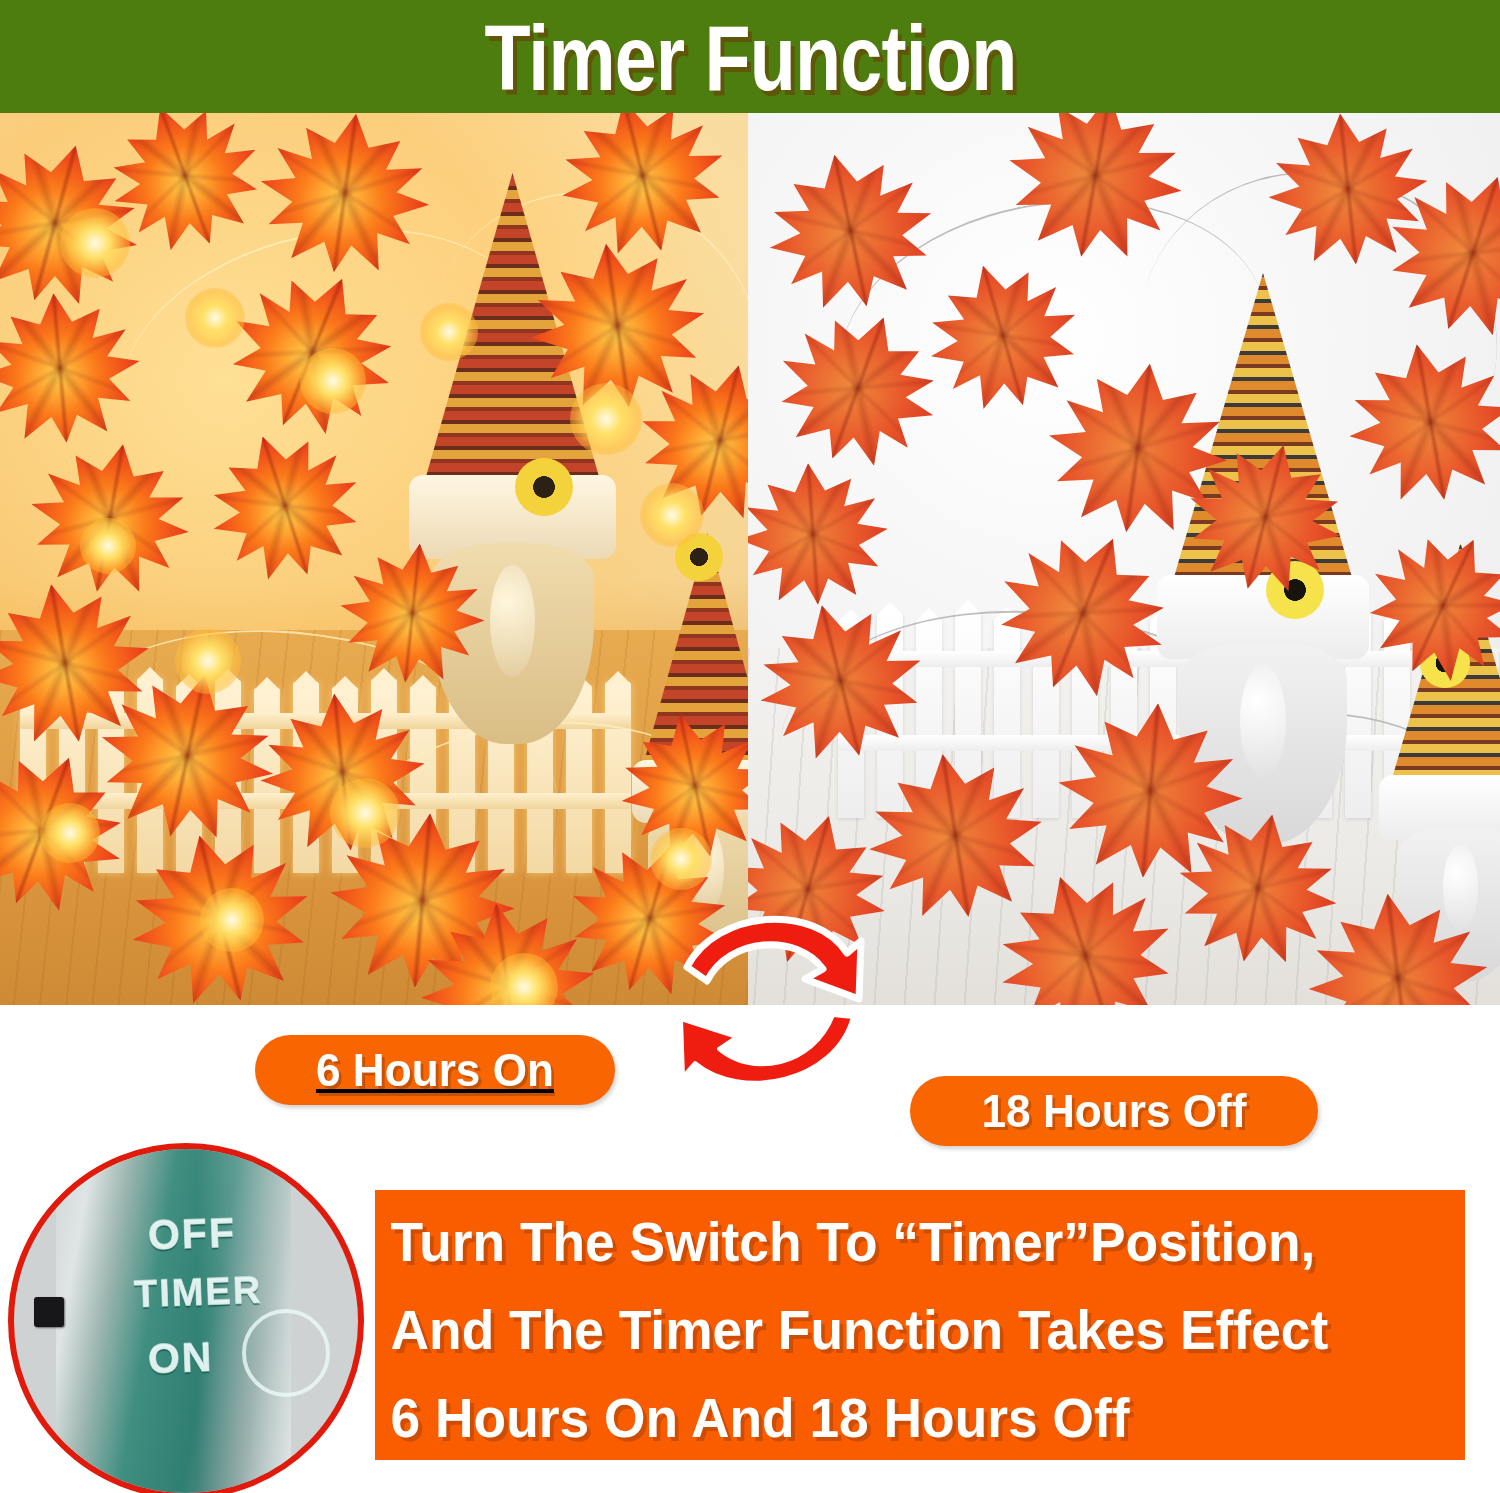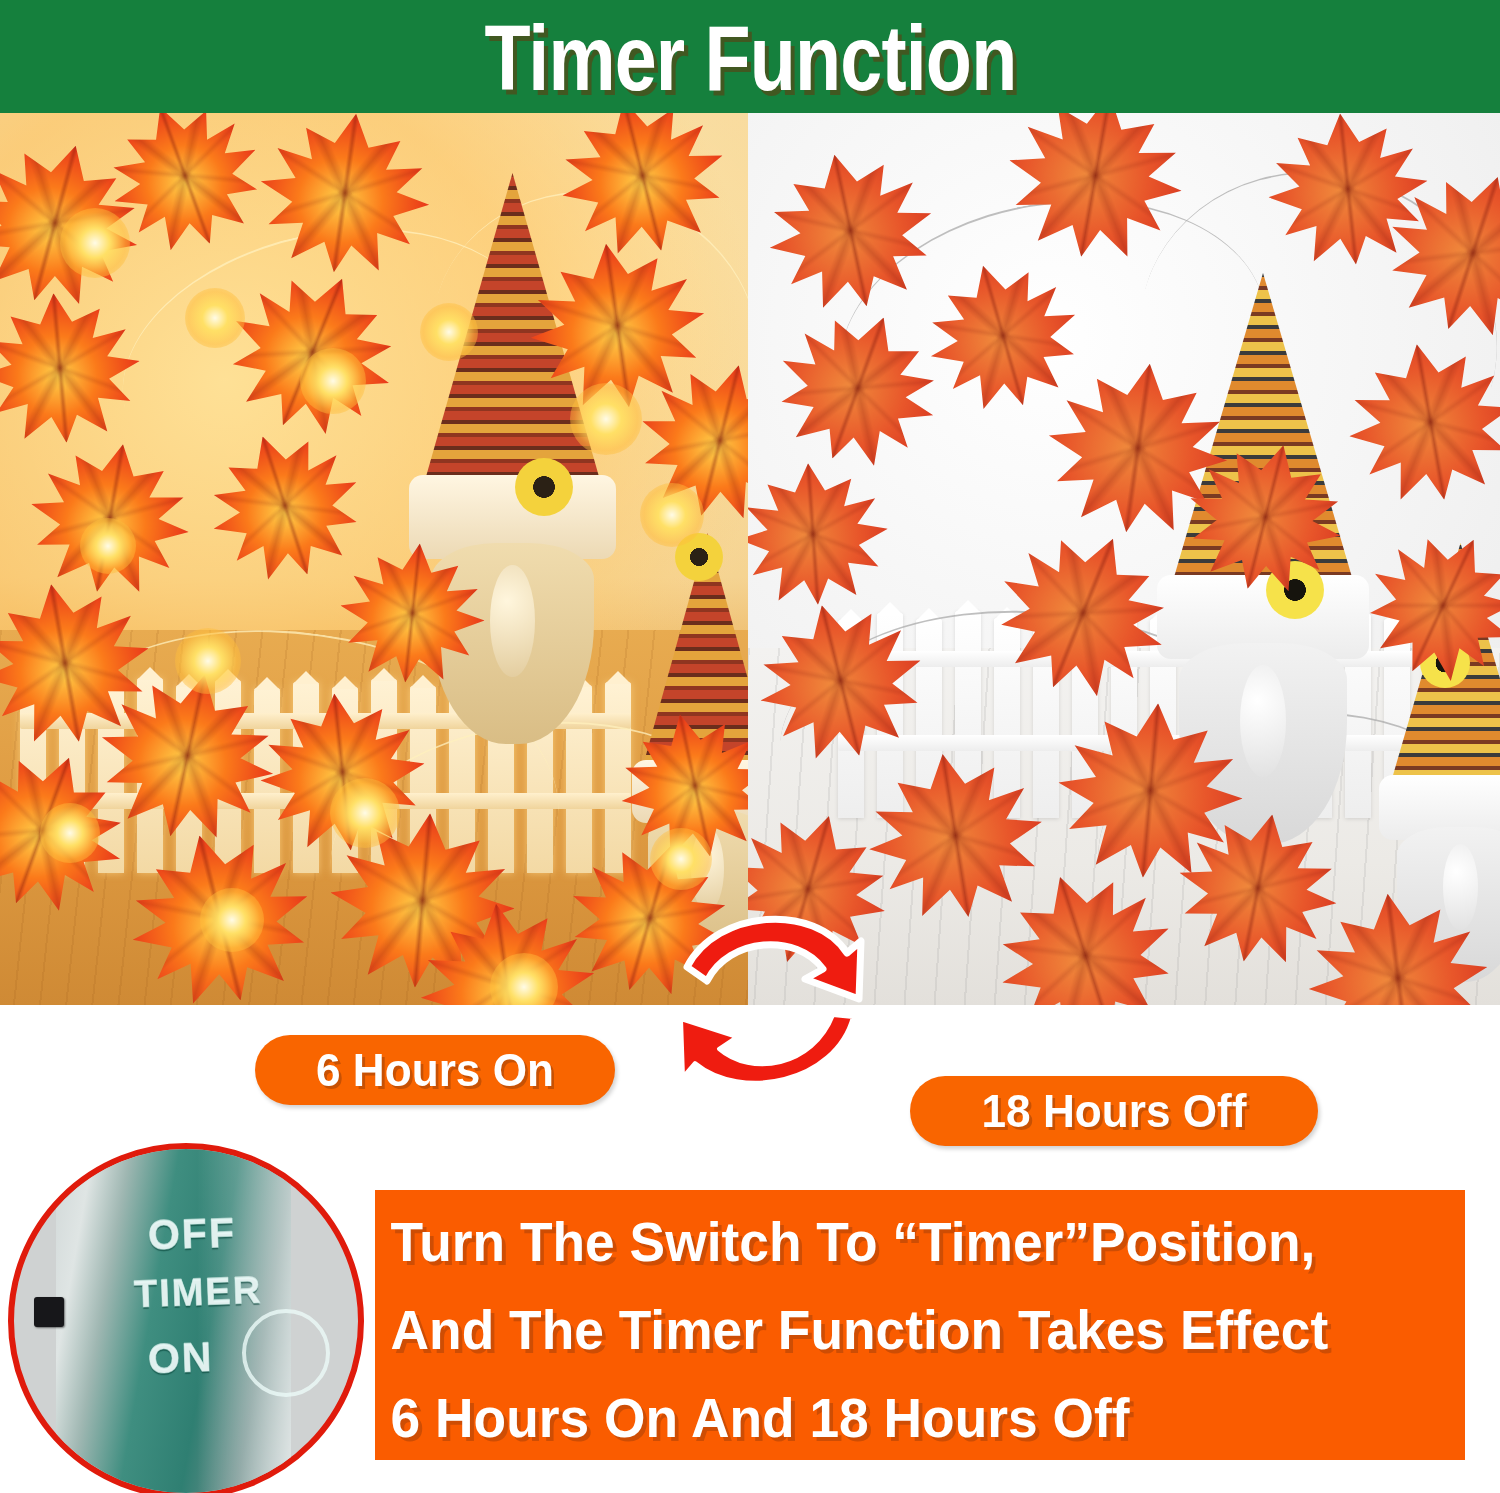--- a/index.html
+++ b/index.html
@@ -4,21 +4,21 @@
 <style>
   html,body{margin:0;padding:0;background:#fff;}
   body{
     width:1500px;height:1493px;position:relative;overflow:hidden;
     font-family:"Liberation Sans","DejaVu Sans",sans-serif;
   }
 
   
   .header{
     position:absolute;left:0;top:0;width:1500px;height:113px;
-    background:#15803d;
+    background:#4d7c0f;
     display:flex;align-items:center;justify-content:center;
   }
   .header-title{
     font-size:92px;font-weight:bold;color:#ffffff;
     letter-spacing:-1px;
     transform:scaleX(.82);transform-origin:center center;
     text-shadow:5px 5px 0 rgba(120,40,0,.45);
     line-height:1;white-space:nowrap;
     margin-top:2px;
   }
@@ -139,21 +139,21 @@
   .badge{
     position:absolute;height:70px;border-radius:36px;background:#f96500;
     display:flex;align-items:center;justify-content:center;
     box-shadow:2px 3px 4px rgba(0,0,0,.18);
   }
   .badge span{
     color:#fff;font-size:46px;font-weight:bold;white-space:nowrap;
     transform:scaleX(.96);text-shadow:3px 3px 0 rgba(130,55,10,.42);
     line-height:1;
   }
-  .badge-on{left:255px;top:1035px;width:360px;}
+  .badge-on{left:255px;top:1035px;width:360px;text-decoration:underline;}
   .badge-off{left:910px;top:1076px;width:408px;}
 
   
   .callout{
     position:absolute;left:8px;top:1143px;width:344px;height:344px;
     border-radius:50%;border:6px solid #e01b0c;overflow:hidden;
     background:#cfd2d2;
   }
   .battery-box{
     position:absolute;left:42px;top:-30px;width:235px;height:410px;

